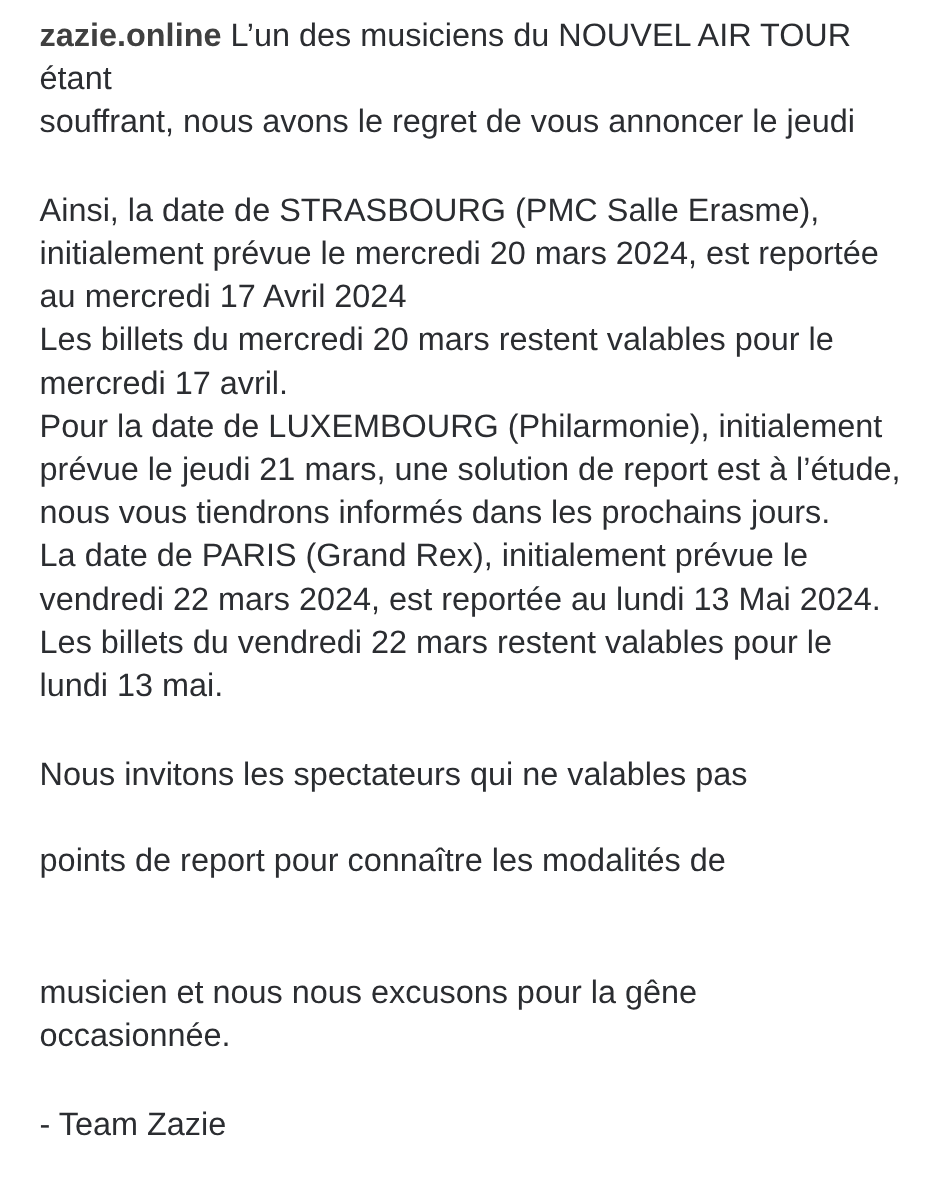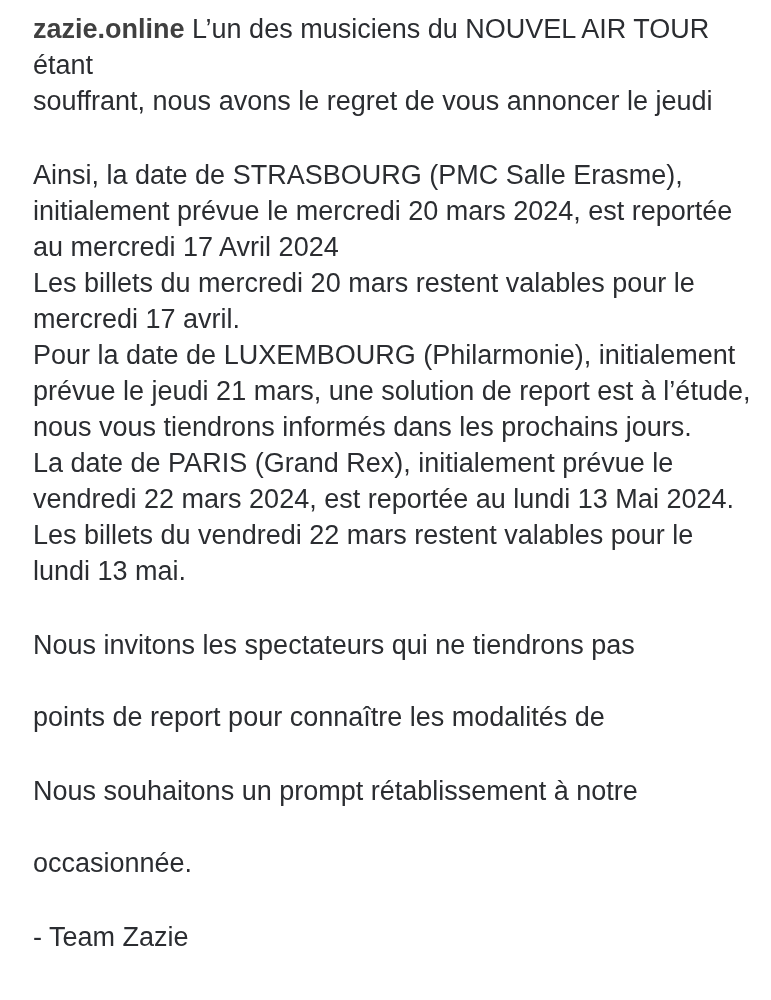--- a/index.html
+++ b/index.html
@@ -38,16 +38,16 @@
     color: #404040;
     cursor: pointer;
   }
 </style>
 </head>
 <body>
 
 <div class="caption">
     <p class="para"><span class="username">zazie.online</span> <span>L’un des musiciens du NOUVEL AIR TOUR étant</span><br><span>souffrant, nous avons le regret de vous annoncer le jeudi</span><br></p>
     <p class="para"><span>Ainsi, la date de STRASBOURG (PMC Salle Erasme),</span><br><span>initialement prévue le mercredi 20 mars 2024, est reportée</span><br><span>au mercredi 17 Avril 2024</span><br><span>Les billets du mercredi 20 mars restent valables pour le</span><br><span>mercredi 17 avril.</span><br><span>Pour la date de LUXEMBOURG (Philarmonie), initialement</span><br><span>prévue le jeudi 21 mars, une solution de report est à l’étude,</span><br><span>nous vous tiendrons informés dans les prochains jours.</span><br><span>La date de PARIS (Grand Rex), initialement prévue le</span><br><span>vendredi 22 mars 2024, est reportée au lundi 13 Mai 2024.</span><br><span>Les billets du vendredi 22 mars restent valables pour le</span><br><span>lundi 13 mai.</span></p>
-    <p class="para"><span>Nous invitons les spectateurs qui ne tiendrons pas</span><br><br><span>points de report pour connaître les modalités de</span><br></p>
-    <p class="para"><span>Nous souhaitons un prompt rétablissement à notre</span><br><br><span>occasionnée.</span></p>
+    <p class="para"><span>Nous invitons les spectateurs qui ne valables pas</span><br><br><span>points de report pour connaître les modalités de</span><br></p>
+    <p class="para"><br><span>musicien et nous nous excusons pour la gêne</span><br><span>occasionnée.</span></p>
     <p class="para"><span>- Team Zazie</span></p>
   </div>
 
 </body></html>

